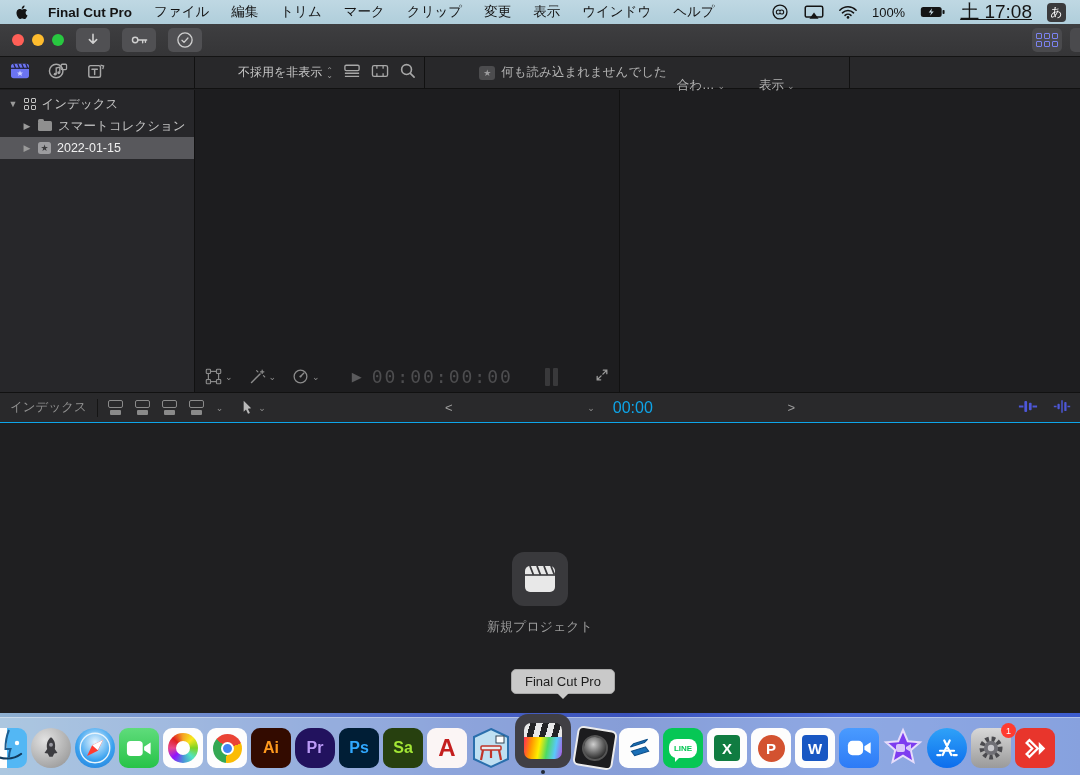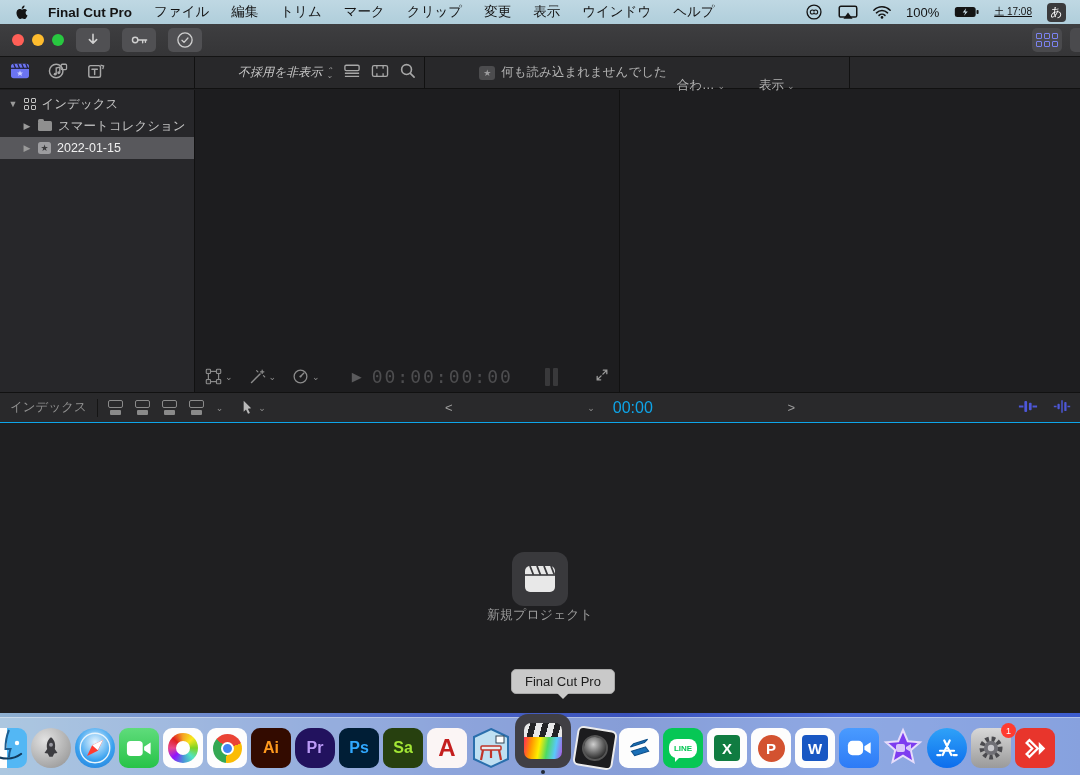--- a/index.html
+++ b/index.html
@@ -9,21 +9,21 @@
   
   .menubar { position:absolute; left:0; top:0; width:1080px; height:24px;
     background:linear-gradient(#bfd8e3,#b0cedb); display:flex; align-items:center;
     padding:0 14px; color:#141414; font-size:13.5px; }
   .menubar .left { display:flex; align-items:center; gap:22px; }
   .menubar .appname { font-weight:bold; margin-left:-2px; }
   .menubar .mitem { white-space:nowrap; }
   .menubar .right { margin-left:auto; display:flex; align-items:center; gap:15px; }
   .mb-icon svg { display:block; }
   .battery-pct { font-size:13px; }
-  .clock { font-size:10px;text-decoration:underline; }
+  .clock { font-size:19px;text-decoration:underline; }
   .ime-badge { width:19px; height:19px; background:#3a3a3c; color:#fff; border-radius:4px;
     display:flex; align-items:center; justify-content:center; font-size:12px; }
 
   
   .window { position:absolute; left:0; top:24px; width:1080px; height:689px; background:#1e1e20; }
   .titlebar { position:absolute; left:0; top:0; width:100%; height:33px;
     background:linear-gradient(#3e3e40,#353537); border-bottom:1px solid #141414;
     display:flex; align-items:center; }
   .tlights { display:flex; gap:8px; margin-left:12px; }
   .tlight { width:12px; height:12px; border-radius:50%; }
@@ -39,21 +39,21 @@
   .tb-partial { width:14px; height:24px; background:#4a4a4d; border-radius:5px 0 0 5px; margin-right:-4px; }
 
   
   .toolbar { position:absolute; left:0; top:33px; width:100%; height:32px; background:#28282a;
     border-bottom:1px solid #111; display:flex; }
   .toolbar .sec { display:flex; align-items:center; height:100%; }
   .sec-side { width:195px; border-right:1px solid #111; padding-left:10px; gap:18px; }
   .sec-browser { width:230px; border-right:1px solid #111; justify-content:flex-end; padding-right:8px; gap:10px; }
   .sec-viewer { width:425px; border-right:1px solid #111; justify-content:center; gap:10px; }
   .sec-inspector { flex:1; }
-  .filter-label { color:#c9c9c9; font-size:12px; display:flex; align-items:center; gap:4px; white-space:nowrap;font-style:italic; }
+  .filter-label { color:#c9c9c9; font-size:12px; display:flex; align-items:center; gap:4px; white-space:nowrap; }
   .updown { display:flex; flex-direction:column; line-height:5px; color:#9a9a9a; font-size:8px; }
   .viewer-msg { color:#b4b4b4; font-size:12.5px; display:flex; align-items:center; gap:6px; white-space:nowrap; }
   .drop { color:#b4b4b4; font-size:12.5px; display:flex; align-items:center; gap:3px; white-space:nowrap;margin-top:26px; }
   .chev { font-size:9px; color:#8f8f8f; }
   .star-badge { width:16px; height:14px; background:#4c4c4e; border-radius:3px; color:#9c9c9e;
     font-size:9px; display:flex; align-items:center; justify-content:center; }
 
   
   .content { position:absolute; left:0; top:66px; width:100%; height:302px; display:flex; }
   .sidebar { width:195px; background:#27272a; border-right:1px solid #111; padding-top:3px; }
@@ -102,21 +102,21 @@
   .tc-small { color:#0ea5e9; font-size:16px; }
   .transport .fwd { margin-right:55px; font-size:13px; }
   .wave-ics { position:absolute; right:8px; display:flex; gap:14px; }
 
   
   .timeline { position:absolute; left:0; top:400px; width:100%; height:289px; background:#1f1f21;
     display:flex; flex-direction:column; align-items:center; }
   .newproj { margin-top:128px; display:flex; flex-direction:column; align-items:center; }
   .newproj-btn { width:56px; height:54px; background:#39393c; border-radius:12px;
     display:flex; align-items:center; justify-content:center; }
-  .newproj-label { color:#9a9a9a; font-size:13px; }
+  .newproj-label { margin-top:12px; color:#9a9a9a; font-size:13px; }
 
   
   .tooltip { position:absolute; left:511px; top:669px; background:#c9c9c9; border:1px solid #a8a8a8;
     border-radius:5px; padding:4px 13px; font-size:13px; color:#1c1c1c; }
   .tooltip:after { content:""; position:absolute; left:50%; bottom:-6px; margin-left:-6px;
     border-left:6px solid transparent; border-right:6px solid transparent; border-top:6px solid #c9c9c9; }
 
   
   .desktop-strip { position:absolute; left:0; top:713px; width:100%; height:62px;
     background:linear-gradient(90deg,#8fb0d0 0%,#6d89cf 20%,#4a63c6 42%,#3b53bd 58%,#4d6cd8 78%,#3c5ccd 100%); }

